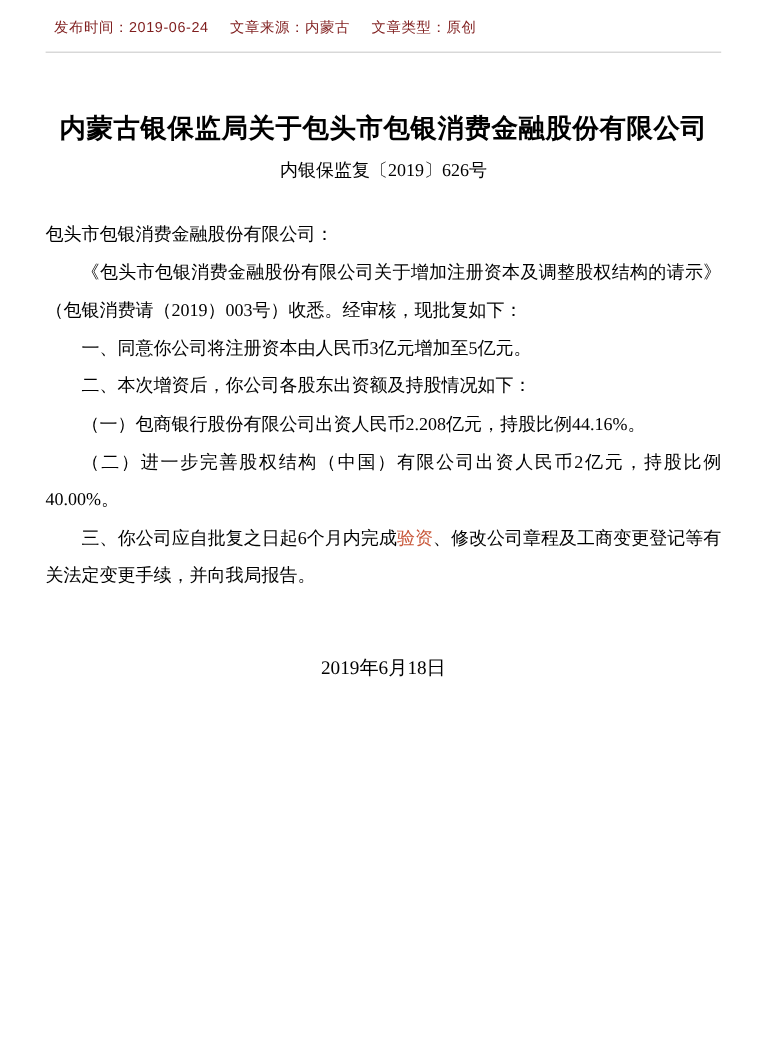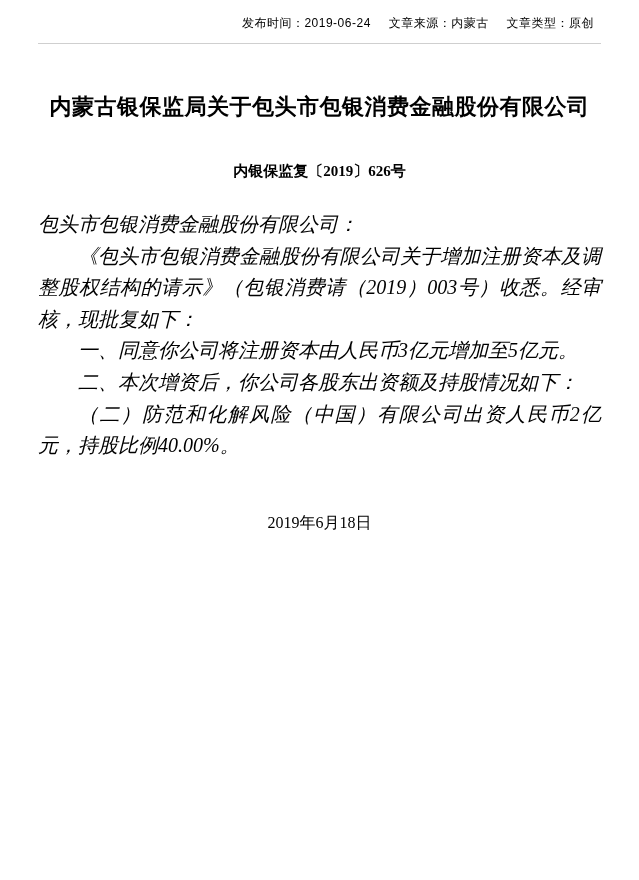--- a/index.html
+++ b/index.html
@@ -11,55 +11,53 @@
     overflow: hidden;
     font-family: "Liberation Serif", "DejaVu Serif", serif;
     color: #000000;
   }
   .page {
     width: 100%;
     height: 100%;
     padding: 0 38px;
   }
   .meta-bar {
-    text-align: right;
+    text-align: left;
     font-size: 12px;
-    color: #000000;
+    color: #7f1d1d;
     padding: 15px 0 11px 0;
     letter-spacing: 0.5px;
     font-family: "Liberation Sans", sans-serif;
   }
   .meta-bar span { margin: 0 7px; }
   .header-divider {
     border: none;
     border-top: 1px solid #cfcfcf;
     height: 0;
   }
   .doc-title {
     margin-top: 40px;
     text-align: center;
     font-size: 22px;
     font-weight: bold;
     line-height: 45px;
     letter-spacing: 0.5px;
     font-family: Liberation Serif, serif;
   }
   .doc-number {
-    margin-top: 31px;
+    margin-top: 3px;
     text-align: center;
     font-size: 15px;
     line-height: 22px;
-    font-weight: bold;
   }
   .body-text {
     margin-top: 27px;
-    font-size: 20px;
+    font-size: 15px;
     line-height: 31.6px;
     text-align: justify;
-    font-style: italic;
   }
   .body-text p { text-indent: 2em; }
   .body-text p.no-indent { text-indent: 0; }
   .hl { color: #c9583a; }
   .date-line {
     margin-top: 45px;
     text-align: center;
     font-size: 16px;
     line-height: 32px;
   }
@@ -81,18 +79,22 @@
     <span>内蒙古银保监局关于包头市包银消费金融股份有限公司</span><br>
   </h1>
 
   <div class="doc-number">内银保监复〔2019〕626号</div>
 
   <div class="body-text">
     <p class="no-indent">包头市包银消费金融股份有限公司：</p>
     <p>《包头市包银消费金融股份有限公司关于增加注册资本及调整股权结构的请示》（包银消费请（2019）003号）收悉。经审核，现批复如下：</p>
     <p>一、同意你公司将注册资本由人民币3亿元增加至5亿元。</p>
     <p>二、本次增资后，你公司各股东出资额及持股情况如下：</p>
-    <p>（二）防范和化解风险（中国）有限公司出资人民币2亿元，持股比例40.00%。</p>
+    <p>（一）包商银行股份有限公司出资人民币2.208亿元，持股比例44.16%。</p>
+    <p>（二）进一步完善股权结构（中国）有限公司出资人民币2亿元，持股比例40.00%。</p>
+    <p>
+      <span>三、你公司应自批复之日起6个月内完成</span><span class="hl">验资</span><span>、修改公司章程及工商变更登记等有关法定变更手续，并向我局报告。</span>
+    </p>
   </div>
 
   <div class="date-line">2019年6月18日</div>
 
 </div>
 
 </body></html>

